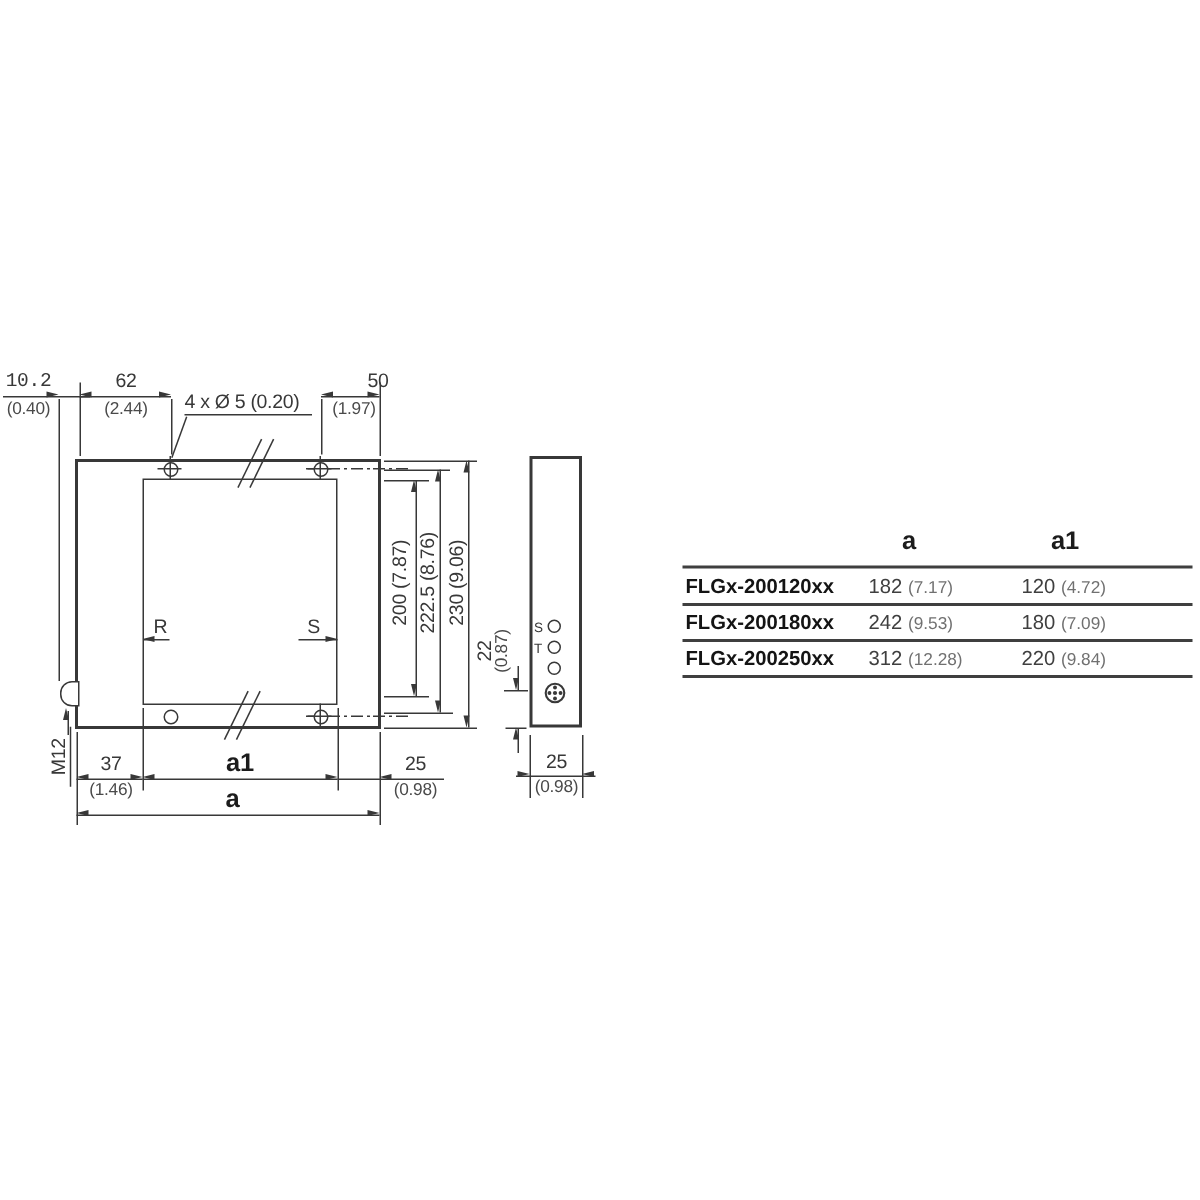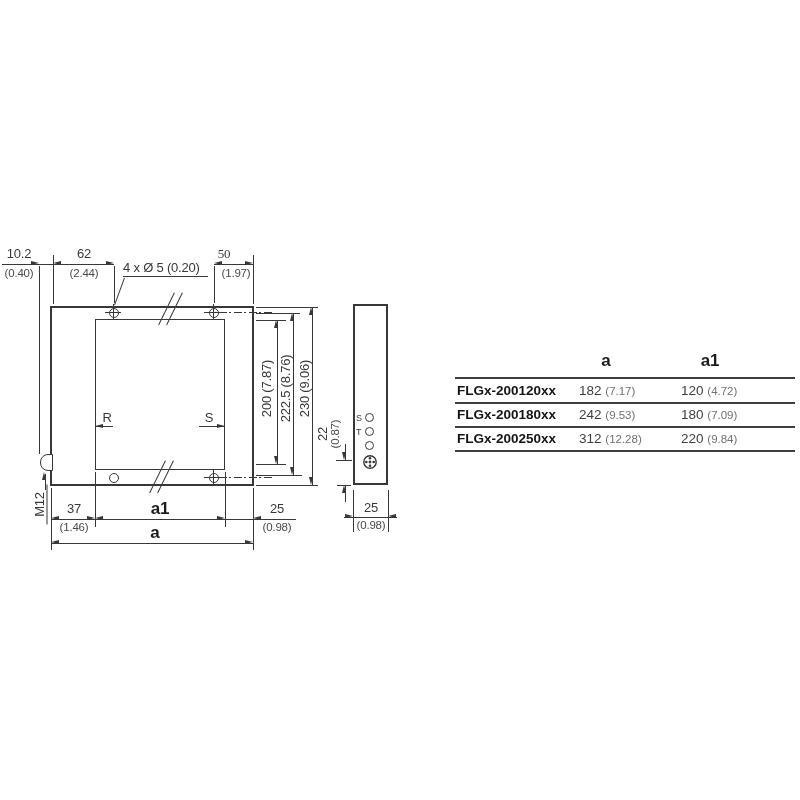--- a/index.html
+++ b/index.html
@@ -79,42 +79,42 @@
 
     
     <div class="txt rot" style="left:20px;top:497px;width:40px;height:15px;border-bottom:1px solid #383838;">M12</div>
     <div class="vl" style="left:45px;top:474px;height:16px;"></div>
     <i class="ah u" style="left:42.4px;top:472px;"></i>
   </div>
 
   
   <div class="grp">
     
-    <span class="txt" style="left:0px;top:247px;width:38px;">10.2</span>
+    <span class="txt" style="left:0px;top:247px;width:38px;font-family:Liberation Mono, monospace;">10.2</span>
     <span class="txt inch" style="left:0px;top:267px;width:38px;">(0.40)</span>
     <div class="hl" style="left:2px;top:264px;width:58px;"></div>
     <i class="ah r" style="left:30.5px;top:261.4px;"></i>
     <i class="ah l" style="left:53px;top:261.4px;"></i>
     <div class="vl" style="left:39px;top:266px;height:188px;"></div>
     <div class="vl" style="left:53px;top:255px;height:49px;"></div>
 
     
     <span class="txt" style="left:60px;top:247px;width:48px;">62</span>
     <span class="txt inch" style="left:60px;top:267px;width:48px;">(2.44)</span>
     <div class="hl" style="left:53px;top:264px;width:61px;"></div>
     <i class="ah r" style="left:105.5px;top:261.4px;"></i>
     <div class="vl" style="left:114px;top:266px;height:37px;"></div>
 
     
     <span class="txt" style="left:123px;top:261px;">4 x Ø 5 (0.20)</span>
     <div class="hl" style="left:123px;top:276px;width:85px;"></div>
     <div class="vl" style="left:118.5px;top:277px;height:29px;transform:rotate(20deg);"></div>
 
     
-    <span class="txt" style="left:200px;top:247px;width:48px;font-family:Liberation Serif, serif;">50</span>
+    <span class="txt" style="left:228px;top:247px;width:48px;">50</span>
     <span class="txt inch" style="left:212px;top:267px;width:48px;">(1.97)</span>
     <div class="hl" style="left:214px;top:264px;width:39px;"></div>
     <i class="ah l" style="left:214px;top:261.4px;"></i>
     <i class="ah r" style="left:244.5px;top:261.4px;"></i>
     <div class="vl" style="left:214px;top:266px;height:37px;"></div>
     <div class="vl" style="left:253px;top:255px;height:49px;"></div>
   </div>
 
   
   <div class="grp">

